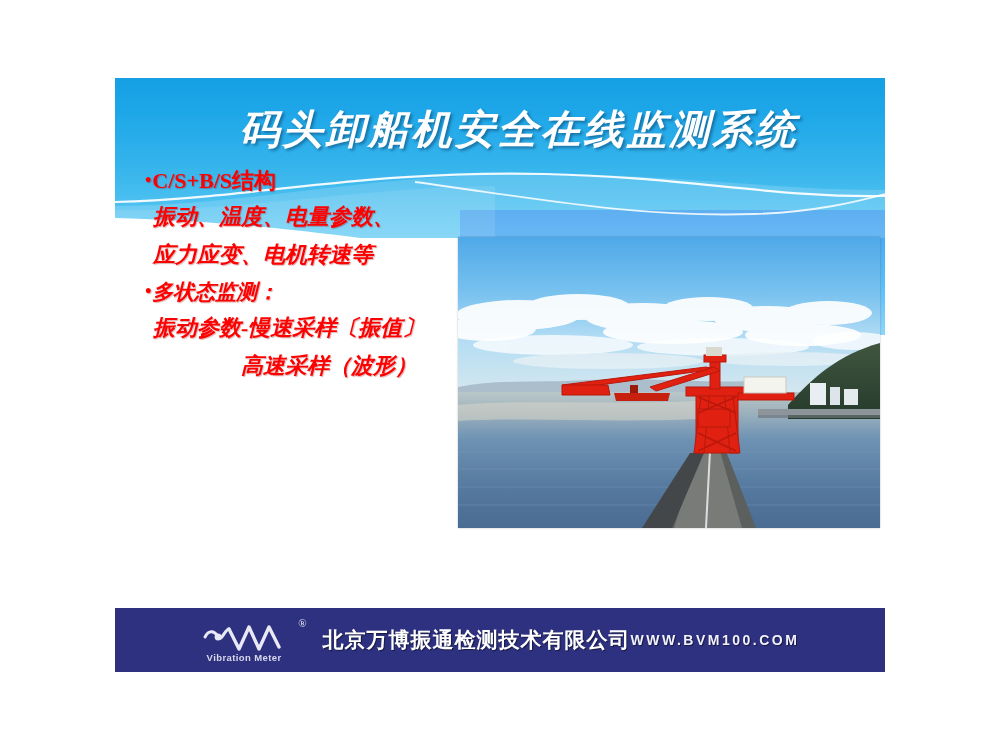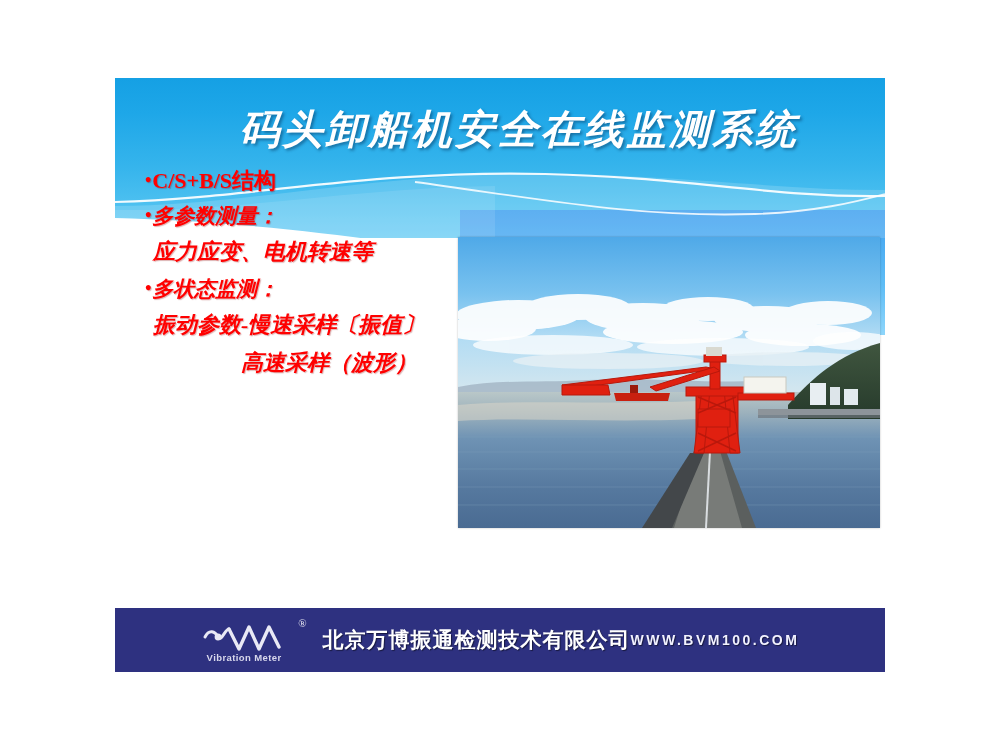--- a/index.html
+++ b/index.html
@@ -221,24 +221,22 @@
   </svg>
 
   <div class="slide-title">码头卸船机安全在线监测系统</div>
 
   <div class="content-list">
 
     <div class="line lv1 ascii">
       <span class="dot">•</span><span>C/S+B/S结构</span>
     </div>
 
-    <div class="line lv1">
-      <span class="dot">•</span><span>多参数测量：</span>
-    </div>
-
+
+    <div class="line lv2">振动、温度、电量参数、</div>
 
     <div class="line lv2">应力应变、电机转速等</div>
 
 
     <div class="line lv1">
       <span class="dot">•</span><span>多状态监测：</span>
     </div>
 
 
     <div class="line lv2">振动参数-慢速采样〔振值〕</div>

